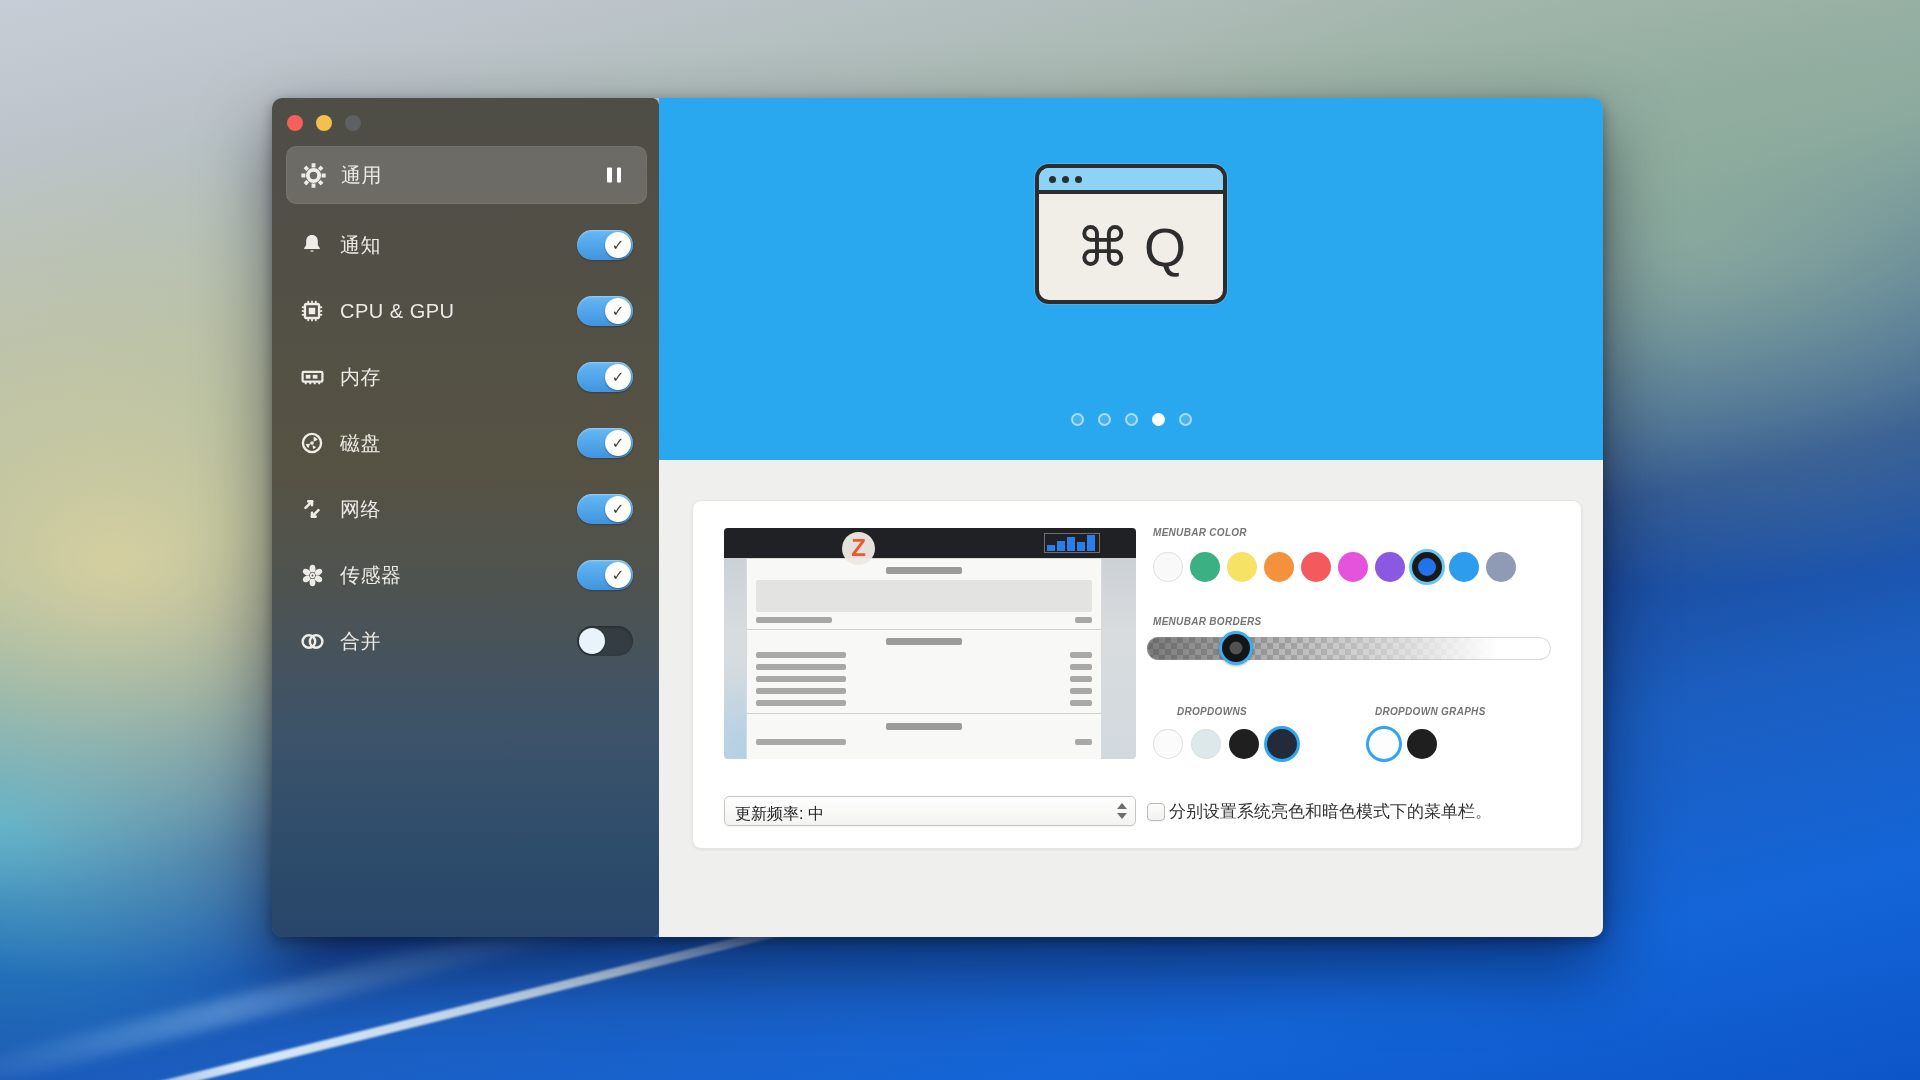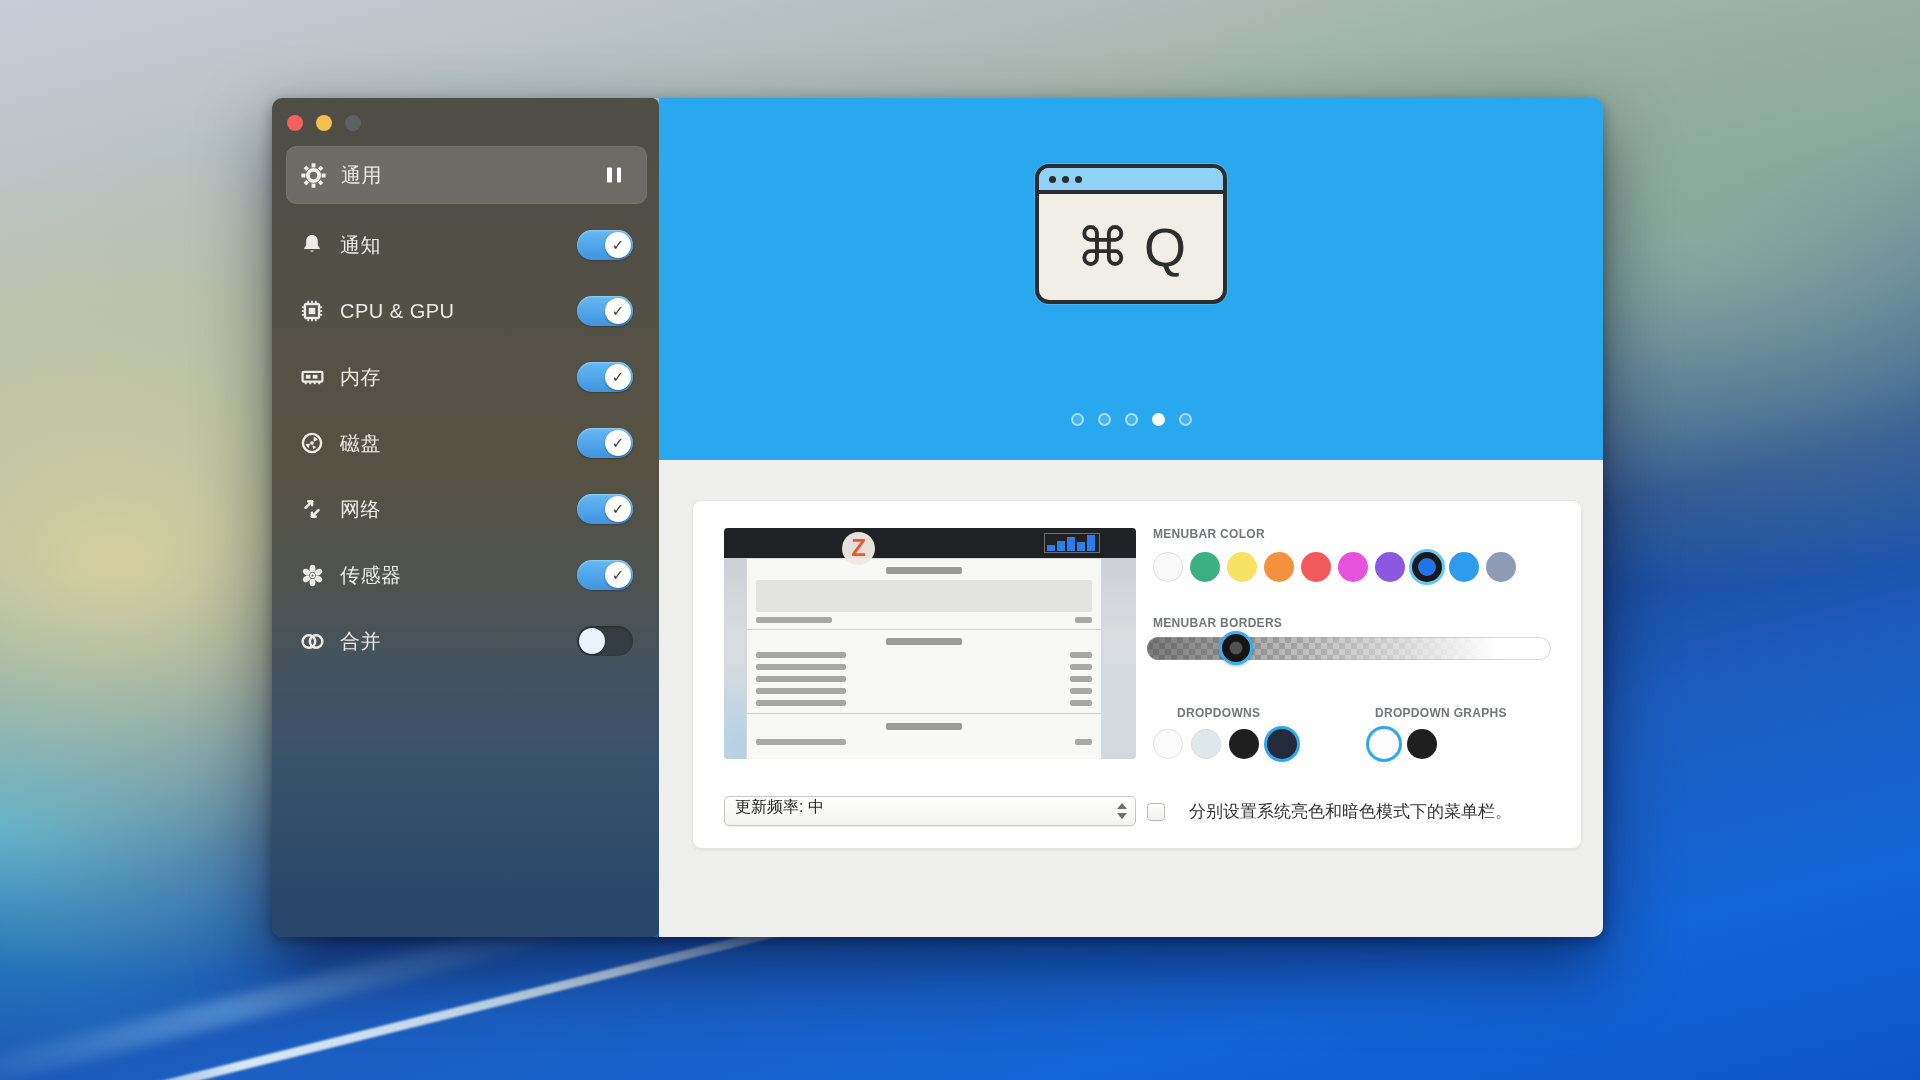--- a/index.html
+++ b/index.html
@@ -101,21 +101,21 @@
   .wm-text { margin-left:5px; font-size:39px; font-weight:700; color:#d9d9d7;
     text-shadow:0 1px 2px rgba(0,0,0,.28); letter-spacing:1px; }
   .pv-panel { position:absolute; left:22px; top:30px; width:356px; bottom:0;
     background:#f8f8f7; border:1px solid #d9d9d6; border-bottom:none; }
   .ph-bar { position:absolute; border-radius:2px; background:#a8a8a6; }
   .ph-title { width:76px; height:7px; left:50%; transform:translateX(-50%); background:#9b9b99; }
   .ph-graph { left:9px; right:9px; height:32px; background:#e3e3e1; border-radius:2px; }
   .pv-div { position:absolute; left:0; right:0; height:1px; background:#d2d2cf; }
 
   
-  .ctl-label { position:absolute; color:#737577; font-size:12px; font-weight:700; letter-spacing:.3px; }
+  .ctl-label { position:absolute; color:#737577; font-size:10px; font-weight:700; letter-spacing:.3px;font-style:italic; }
   .swatch-row { position:absolute; display:flex; gap:7px; }
   .swatch { width:30px; height:30px; border-radius:50%; }
   .swatch.lightedge { box-shadow:inset 0 0 0 1px #e1e1de; }
   .swatch.sel-color { border:6px solid #191919; box-shadow:0 0 0 3px #67c6f3; }
   .swatch.sel-ring  { box-shadow:0 0 0 3px #2fa7ef; }
 
   .slider { position:absolute; left:454px; top:136px; width:404px; height:23px; border-radius:12px;
     background-image:
       linear-gradient(to right, rgba(68,68,68,.66), rgba(120,120,120,.38) 34%, rgba(232,232,232,.85) 70%, #ffffff 87%),
       conic-gradient(#b4b4b4 25%, #e2e2e2 0 50%, #b4b4b4 0 75%, #e2e2e2 0);
@@ -123,29 +123,29 @@
     box-shadow:inset 0 0 0 1px rgba(160,160,160,.4); }
   .slider-knob { position:absolute; left:calc(22% - 17px); top:-6px; width:34px; height:34px;
     border-radius:50%; background:#151515; border:3px solid #39aef1;
     box-shadow:0 1px 3px rgba(0,0,0,.3); }
   .slider-knob::after { content:""; position:absolute; left:50%; top:50%; transform:translate(-50%,-50%);
     width:13px; height:13px; border-radius:50%; background:#515151; }
 
   
   .select { position:absolute; left:31px; top:295px; width:412px; height:30px;
     background:linear-gradient(180deg,#ffffff,#f3f3f1); border:1px solid #c6c6c3; border-radius:5px;
-    display:flex; align-items:flex-start; padding-left:10px; font-size:16px; color:#222;
+    display:flex; align-items:flex-end; padding-left:10px; font-size:16px; color:#222;
     box-shadow:0 1px 1px rgba(0,0,0,.06); }
   .sel-arrows { position:absolute; right:7px; top:50%; transform:translateY(-50%);
     width:12px; height:18px; }
   .sel-arrows::before { content:""; position:absolute; left:1px; top:1px;
     border:5px solid transparent; border-bottom:6px solid #6e6e6e; border-top:none; }
   .sel-arrows::after  { content:""; position:absolute; left:1px; bottom:1px;
     border:5px solid transparent; border-top:6px solid #6e6e6e; border-bottom:none; }
-  .checkrow { position:absolute; left:454px; top:299px; display:flex; align-items:center; gap:24px;text-align:right; }
+  .checkrow { position:absolute; left:454px; top:299px; display:flex; align-items:center; gap:4px;text-align:right; }
   .checkbox { width:18px; height:18px; border-radius:4px; border:1px solid #bcbcb9;
     background:linear-gradient(180deg,#fdfdfd,#f1f1ef); box-shadow:0 1px 1px rgba(0,0,0,.05); }
   .checklabel { font-size:17px; color:#333; }
 
   svg .st { stroke:#edece7; fill:none; }
   svg .fl { fill:#edece7; }
 </style>
 </head>
 <body>
 

